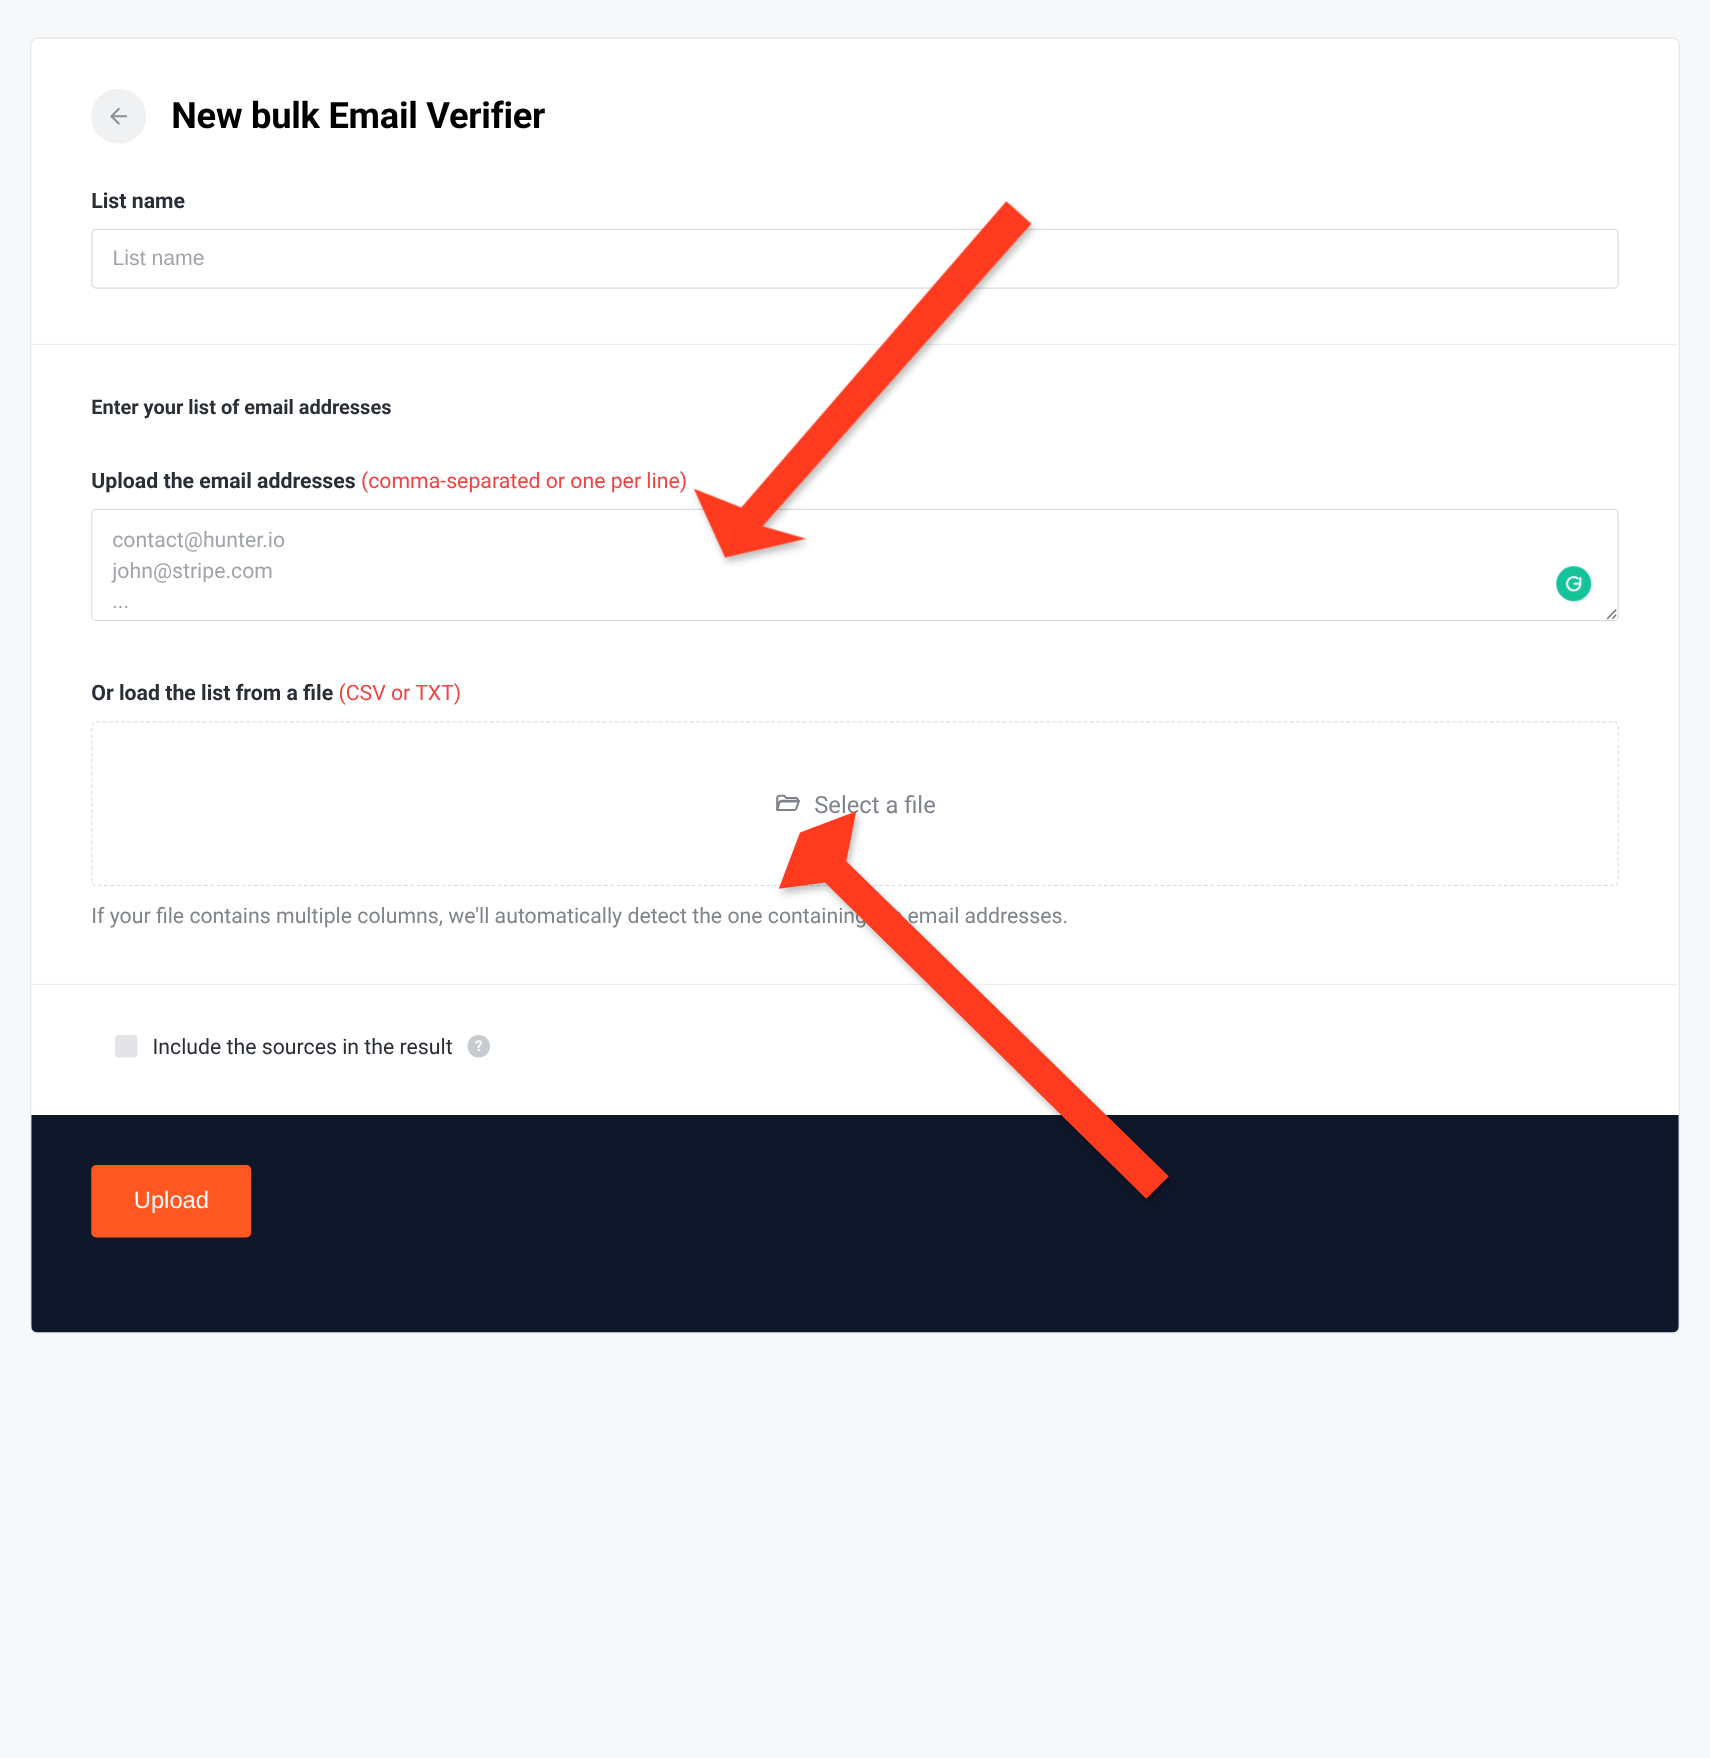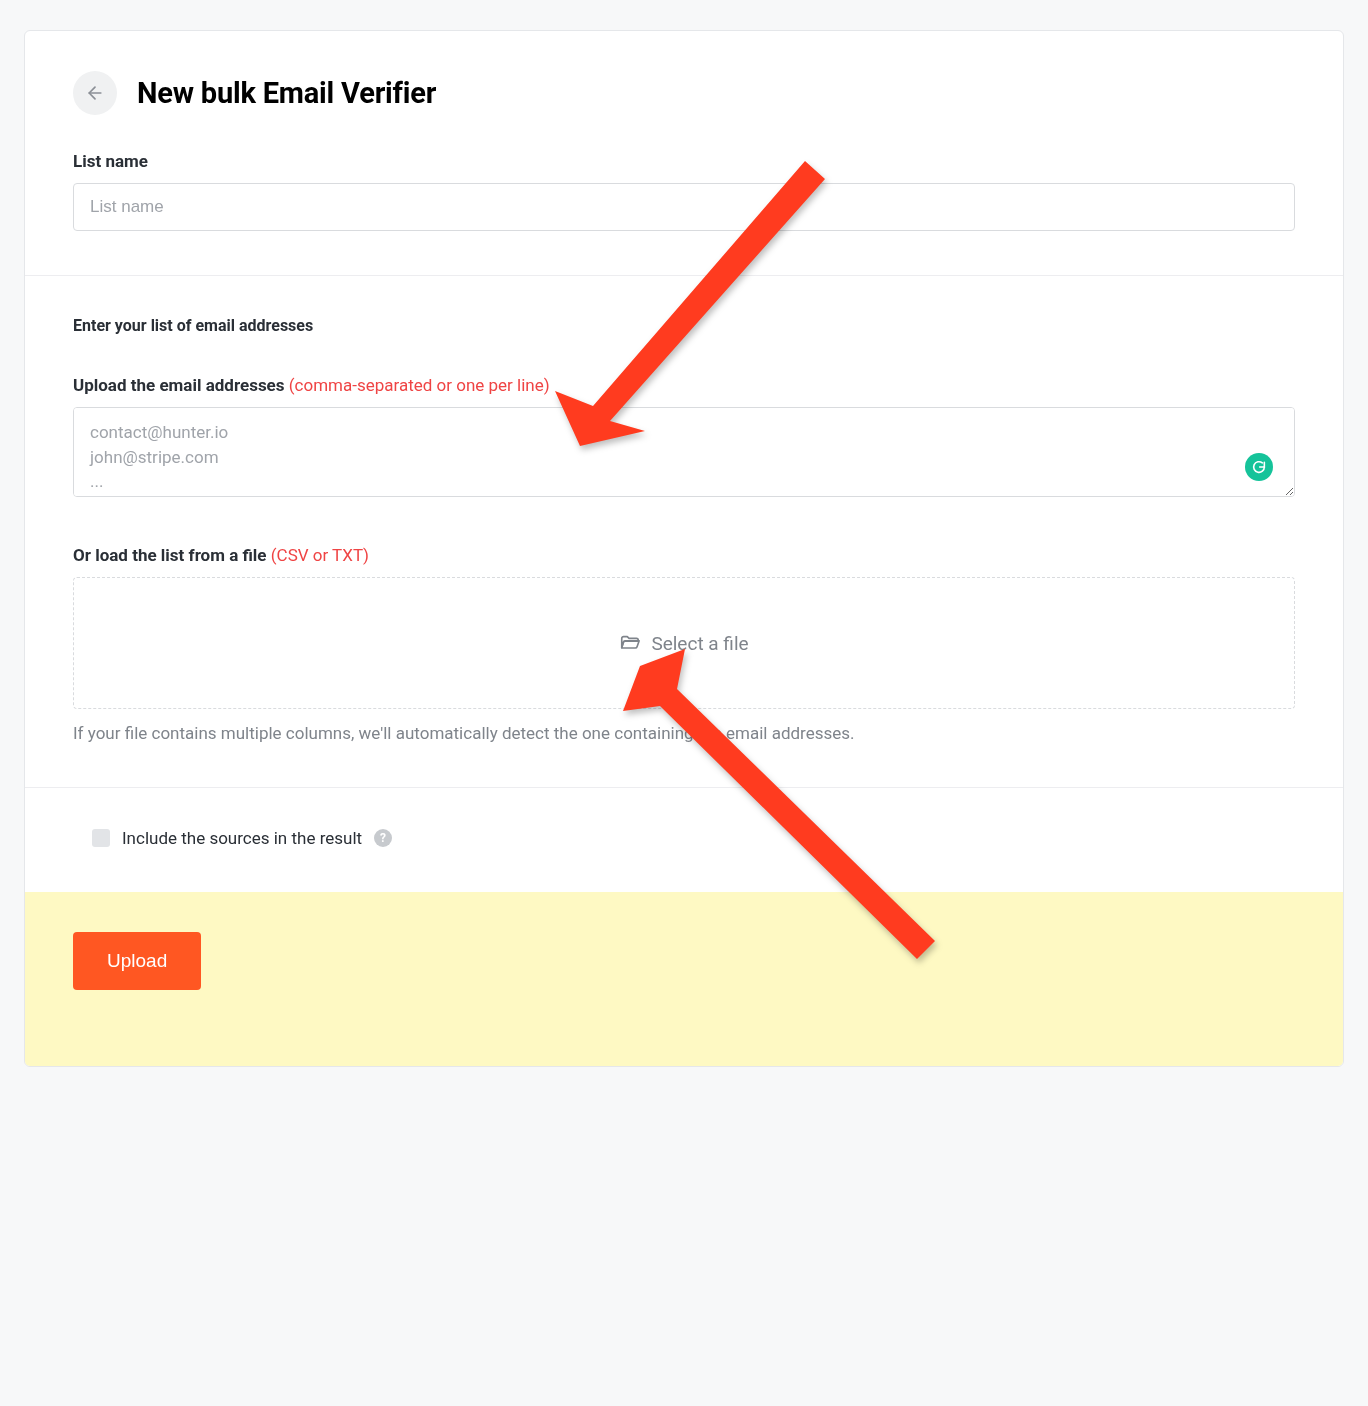--- a/index.html
+++ b/index.html
@@ -116,21 +116,21 @@
       cursor: pointer;
       margin-bottom: 14px;
     }
     .dropzone svg { stroke: #7f848b; }
     .help-text {
       font-size: 17px;
       color: #7f848b;
     }
     .checkbox-row {
       display: flex;
-      align-items: center;
+      align-items: flex-start;
       gap: 12px;
       font-size: 17px;
       color: #2a2f36;
       padding-left: 19px;
     }
     .fake-checkbox {
       width: 18px;
       height: 18px;
       border-radius: 3px;
       background: #e2e4e7;
@@ -144,21 +144,21 @@
       background: #c7cace;
       color: #fff;
       font-size: 12px;
       font-weight: 700;
       display: inline-flex;
       align-items: center;
       justify-content: center;
       cursor: pointer;
     }
     .footer-section {
-      background: #fef9c3;
+      background: #0f172a;
       padding: 40px 48px 44px;
     }
     .upload-btn {
       background: #ff5722;
       color: #fff;
       border: none;
       font-size: 19px;
       font-weight: 400;
       padding: 18px 34px;
       border-radius: 4px;

